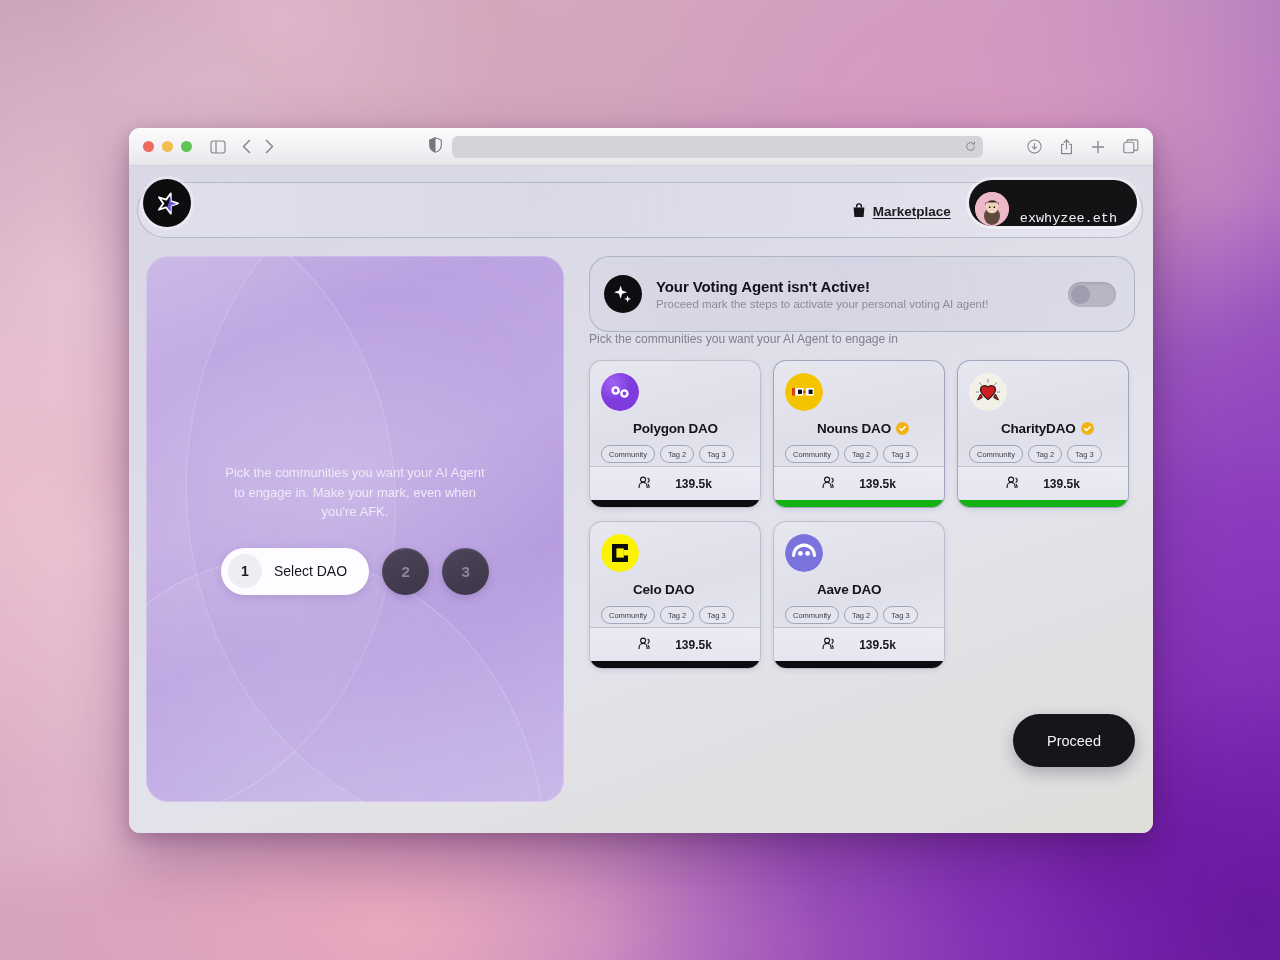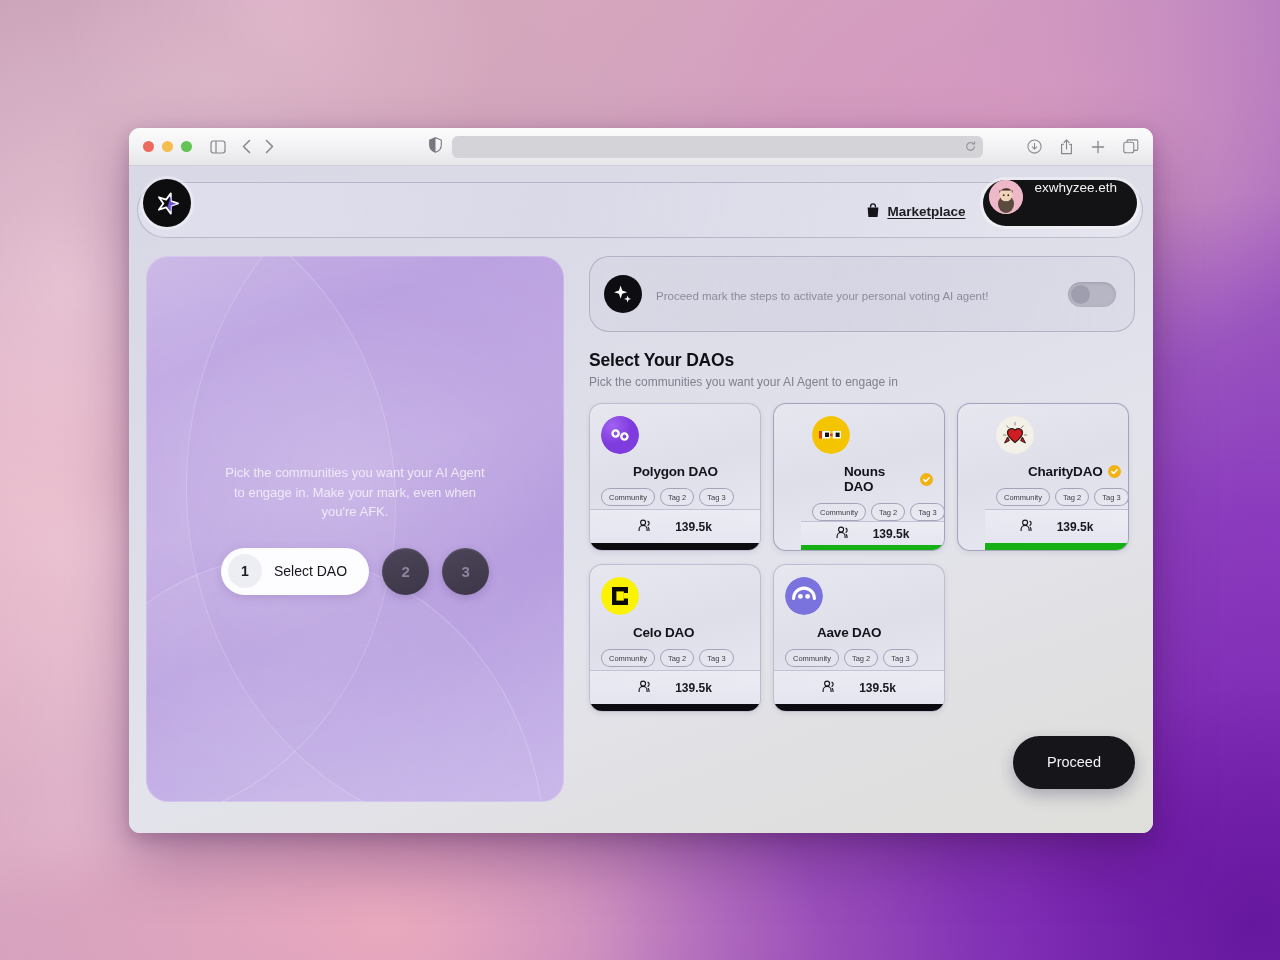--- a/index.html
+++ b/index.html
@@ -96,23 +96,24 @@
   }
   .header-right {
     position: absolute; right: 16px; top: 14px; display: flex; align-items: center; gap: 18px; z-index: 2;
   }
   .marketplace {
     display: flex; align-items: center; gap: 7px; color: #1b1b22;
     font-size: 13.5px; font-weight: 600; margin-top: 17px;
   }
   .marketplace .mp-text { text-decoration: underline; text-underline-offset: 2px; }
   .user-chip {
-    display: flex; align-items: flex-start; gap: 11px; height: 46px;
+    display: flex; align-items: flex-end; gap: 11px; height: 46px;
     background: #131316; border-radius: 26px; padding: 0 20px 0 6px;
     box-shadow: 0 0 0 3px rgba(255,255,255,.4);
+    font-family: Liberation Mono, monospace;
   }
   .avatar {
     width: 34px; height: 34px; border-radius: 50%; overflow: hidden;
     background: radial-gradient(circle at 50% 38%, #f3cdd6 0%, #e9a7bb 70%);
     display: flex; align-items: center; justify-content: center; position: relative;
   }
   .user-name { color: #f2f2f5; font-size: 13.5px; }
 
   
   .app-body { display: flex; height: 583px; padding: 0 0 0 0; }
@@ -197,21 +198,21 @@
 
   .dao-grid { display: grid; grid-template-columns: repeat(3, 172px); gap: 13px 12px; }
 
   .dao-card {
     height: 148px; border-radius: 13px; position: relative; overflow: hidden;
     border: 1px solid rgba(130,130,160,.40);
     background: linear-gradient(165deg, #e7e7f0 0%, #dfdfea 45%, #e9e9f2 100%);
     display: flex; flex-direction: column;
     box-shadow: 0 2px 5px rgba(70,60,110,.10);
   }
-  .dao-card.selected { border-color: rgba(110,110,145,.55); padding-left: 27px; }
+  .dao-card.selected { border-color: rgba(110,110,145,.55); }
   .dao-main { flex: 1; padding: 12px 11px 0; }
   .dao-logo {
     width: 38px; height: 38px; border-radius: 50%; margin-bottom: 10px;
     display: flex; align-items: center; justify-content: center; overflow: hidden;
   }
   .dao-name-row { display: flex; align-items: center; gap: 5px; margin-bottom: 9px; margin-left: 32px; }
   .dao-name { font-size: 13.5px; font-weight: 700; color: #13131a; letter-spacing: -.2px; }
   .verified {
     width: 13px; height: 13px; border-radius: 50%; background: #f2b213;
     display: flex; align-items: center; justify-content: center; flex: 0 0 13px;
@@ -393,28 +394,28 @@
       <div class="right-col">
 
         <div class="agent-banner">
           <div class="agent-icon">
             <svg width="22" height="22" viewBox="0 0 22 22">
               <path d="M8.6 2.6 L10.2 7.6 L15.2 9.2 L10.2 10.8 L8.6 15.8 L7 10.8 L2 9.2 L7 7.6 Z" fill="#fff"></path>
               <path d="M15.6 12.4 L16.5 15 L19.1 15.9 L16.5 16.8 L15.6 19.4 L14.7 16.8 L12.1 15.9 L14.7 15 Z" fill="#fff"></path>
             </svg>
           </div>
           <div class="agent-texts">
+            <div class="agent-title">Your Voting Agent isn't Active!</div>
             <div class="agent-sub">Proceed mark the steps to activate your personal voting AI agent!</div>
           </div>
           <div class="toggle">
             <div class="toggle-knob"></div>
           </div>
         </div>
 
-        <div class="section-title">Select Your DAOs</div>
         <div class="section-sub">Pick the communities you want your AI Agent to engage in</div>
 
         <div class="dao-grid">
 
           <div class="dao-card">
             <div class="dao-main">
               <div class="dao-logo">
                 <svg width="38" height="38" viewBox="0 0 38 38">
                   <circle cx="19" cy="19" r="19" fill="#8247e5"></circle>
                   <circle cx="19" cy="19" r="19" fill="url(#pg)" opacity=".5"></circle>

